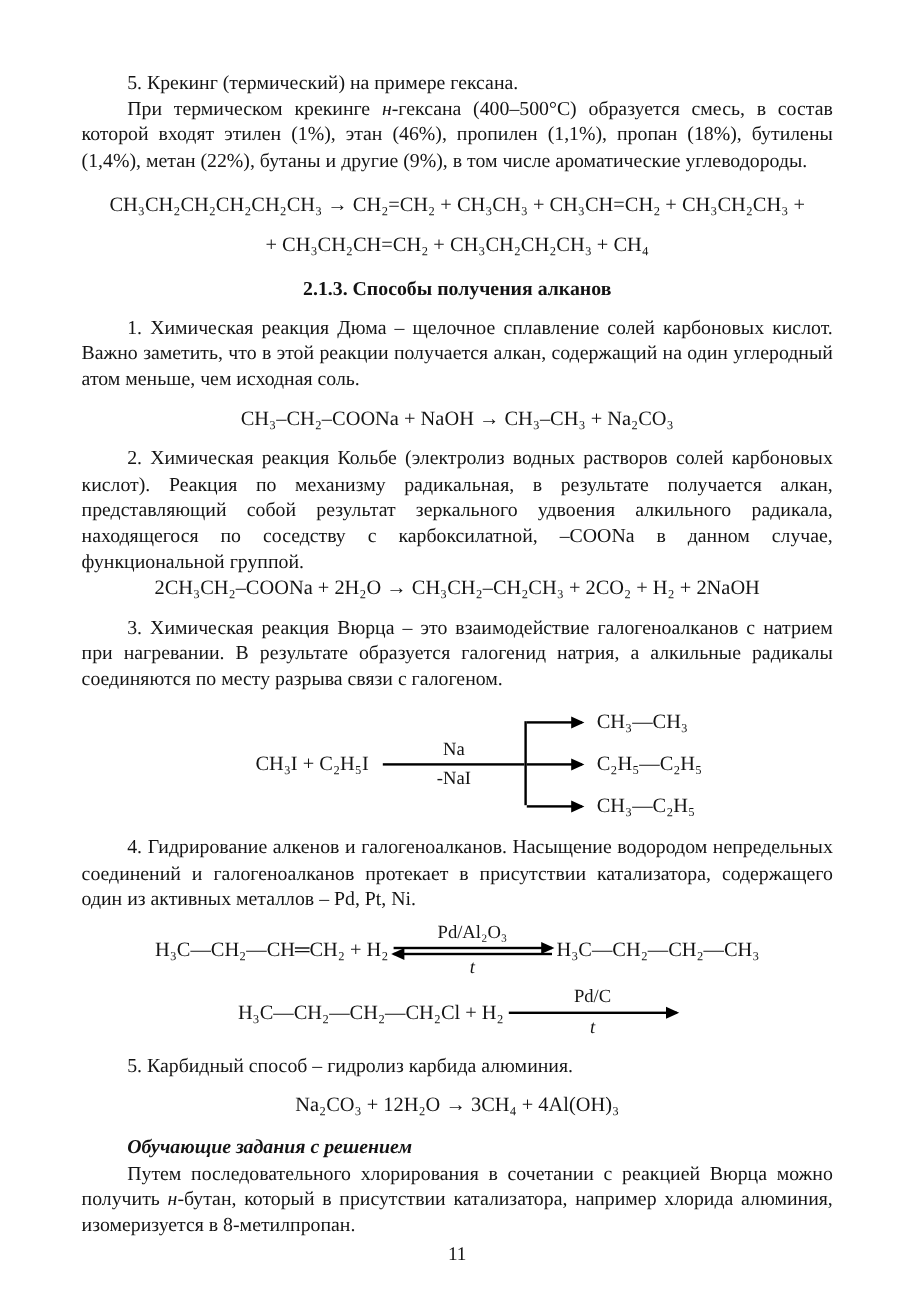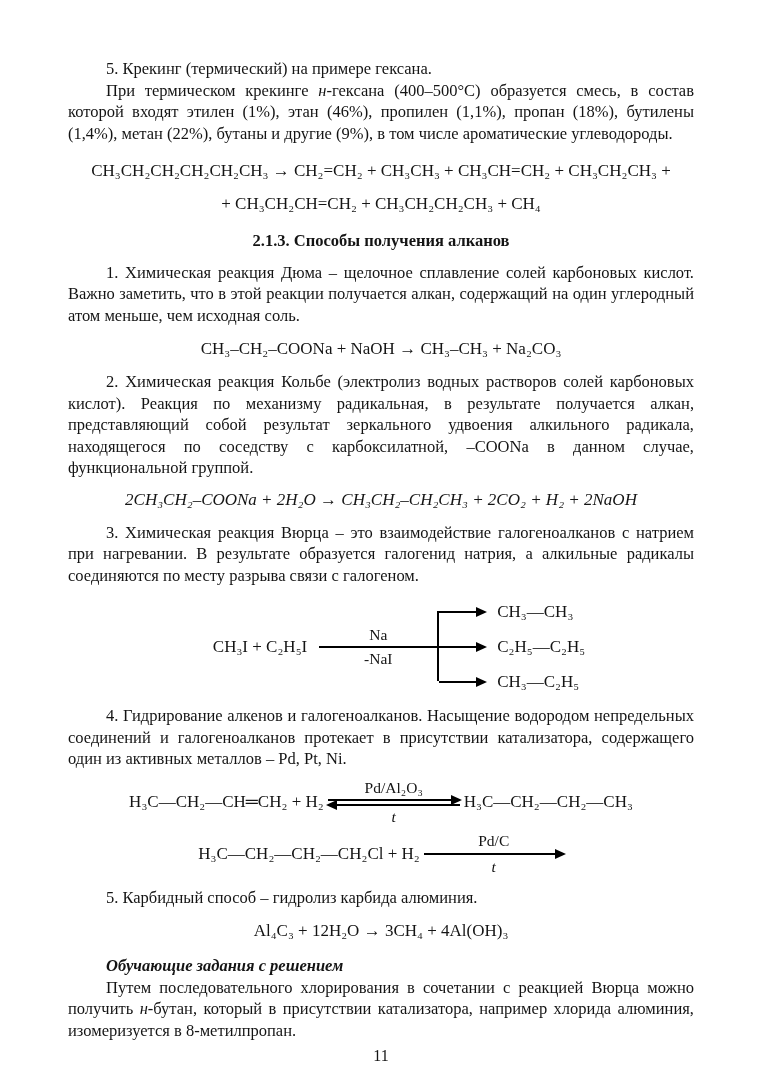--- a/index.html
+++ b/index.html
@@ -52,21 +52,21 @@
 
   <p class="eq" style="margin-top:16px;">CH₃CH₂CH₂CH₂CH₂CH₃ → CH₂=CH₂ + CH₃CH₃ + CH₃CH=CH₂ + CH₃CH₂CH₃ +</p>
   <p class="eq" style="margin-top:12px;">+  CH₃CH₂CH=CH₂  +  CH₃CH₂CH₂CH₃ + CH₄</p>
 
   <p class="heading">2.1.3. Способы получения алканов</p>
 
   <p style="margin-top:10px;">1. Химическая реакция Дюма – щелочное сплавление солей карбоновых кислот. Важно заметить, что в этой реакции получается алкан, содержащий на один углеродный атом меньше, чем исходная соль.</p>
   <p class="eq" style="margin-top:12px;">CH₃–CH₂–COONa + NaOH → CH₃–CH₃ + Na₂CO₃</p>
 
   <p style="margin-top:12px;">2. Химическая реакция Кольбе (электролиз водных растворов солей карбоновых кислот). Реакция по механизму радикальная, в результате получается алкан, представляющий собой результат зеркального удвоения алкильного радикала, находящегося по соседству с карбоксилатной, –COONa в данном случае, функциональной группой.</p>
-  <p class="eq" style="margin-top:10px;font-style:italic;">2CH₃CH₂–COONa + 2H₂O → CH₃CH₂–CH₂CH₃ + 2CO₂ + H₂ + 2NaOH</p>
+  <p class="eq" style="">2CH₃CH₂–COONa + 2H₂O → CH₃CH₂–CH₂CH₃ + 2CO₂ + H₂ + 2NaOH</p>
 
   <p style="margin-top:12px;">3. Химическая реакция Вюрца – это взаимодействие галогеноалканов с натрием при нагревании. В результате образуется галогенид натрия, а алкильные радикалы соединяются по месту разрыва связи с галогеном.</p>
 
   <div class="wurtz">
     <span class="formula">CH₃I  +  C₂H₅I</span>
     <span class="main-arrow">
       <span class="lbl">Na</span>
       <span class="hline"></span>
       <span class="lbl bottom">-NaI</span>
     </span>
@@ -105,21 +105,21 @@
   <div class="rxn-row">
     <span class="formula">H₃C—CH₂—CH₂—CH₂Cl  + H₂</span>
     <span class="rxn-arrow">
       <span class="lbl">Pd/C</span>
       <span class="sgl"></span>
       <span class="lbl bottom it">t</span>
     </span>
   </div>
 
   <p style="margin-top:10px;">5. Карбидный способ – гидролиз карбида алюминия.</p>
-  <p class="eq" style="margin-top:12px;">Al₄C₃ + 12H₂O → 3CH₄ + 4Al(OH)₃</p>
+  <p class="eq" style="margin-top:12px;">Na₂CO₃ + 12H₂O → 3CH₄ + 4Al(OH)₃</p>
 
   <p class="tasks-heading">Обучающие задания с решением</p>
 
   <p><span>Путем последовательного хлорирования в сочетании с реакцией Вюрца можно получить </span><span class="it">н</span><span>-бутан, который в присутствии катализатора, например хлорида алюминия, изомеризуется в 8-метилпропан.</span></p>
 
   <p class="pagenum">11</p>
 
 </div>
 
 </body></html>

